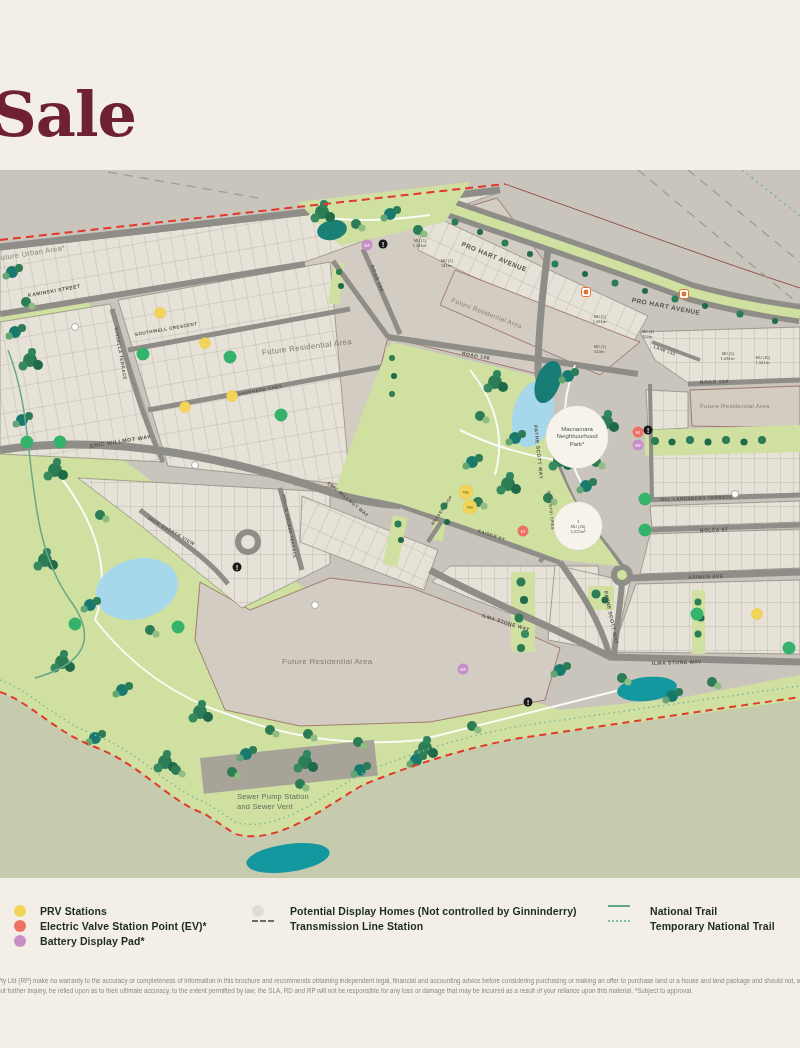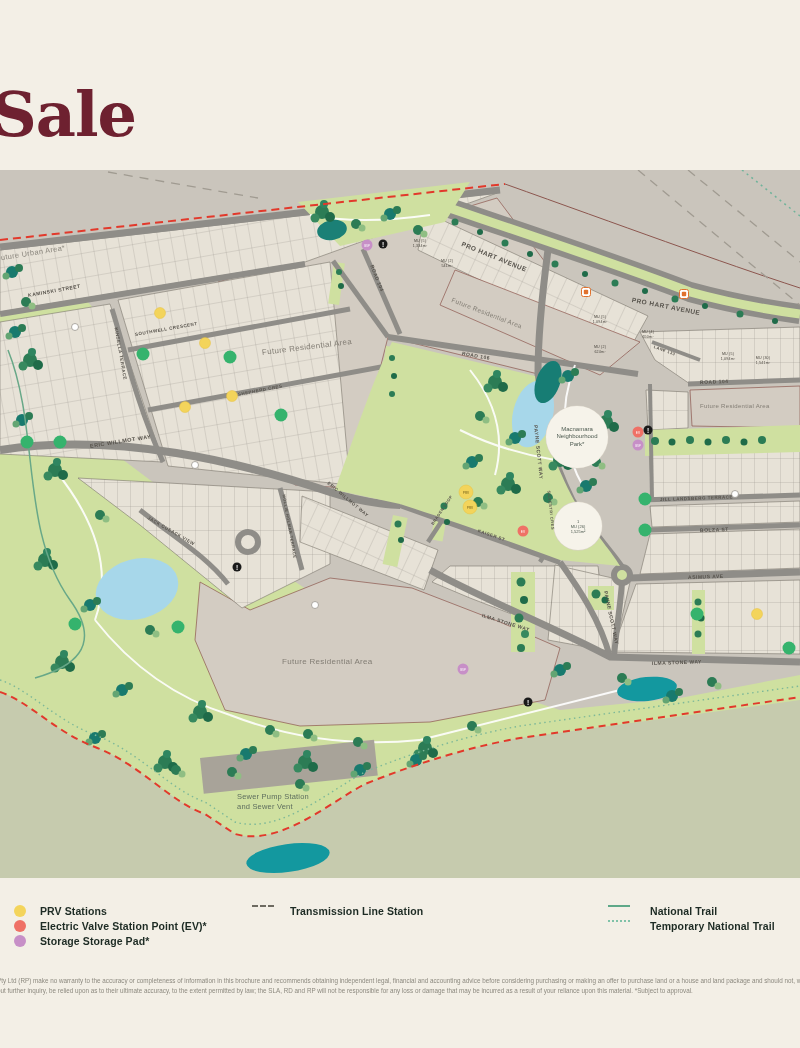--- a/index.html
+++ b/index.html
@@ -438,24 +438,30 @@
     <div class="lrow">
       <span class="sw">
           <span class="dot" style="background:#ef7166"></span>
         </span>
       <span class="txt">Electric Valve Station Point (EV)*</span>
     </div>
     <div class="lrow">
       <span class="sw">
           <span class="dot" style="background:#c78fc7"></span>
         </span>
-      <span class="txt">Storage Storage Pad*</span>
+      <span class="txt">Battery Display Pad*</span>
     </div>
   </div>
   <div class="lcol" style="left:252px">
+    <div class="lrow">
+      <span class="sw" style="width:38px">
+          <span class="dot" style="background:#dddcd6"></span>
+        </span>
+      <span class="txt">Potential Display Homes (Not controlled by Ginninderry)</span>
+    </div>
     <div class="lrow">
       <span class="sw" style="width:38px">
           <span class="dashline"></span>
         </span>
       <span class="txt">Transmission Line Station</span>
     </div>
   </div>
   <div class="lcol" style="left:608px">
     <div class="lrow">
       <span class="sw" style="width:42px">

